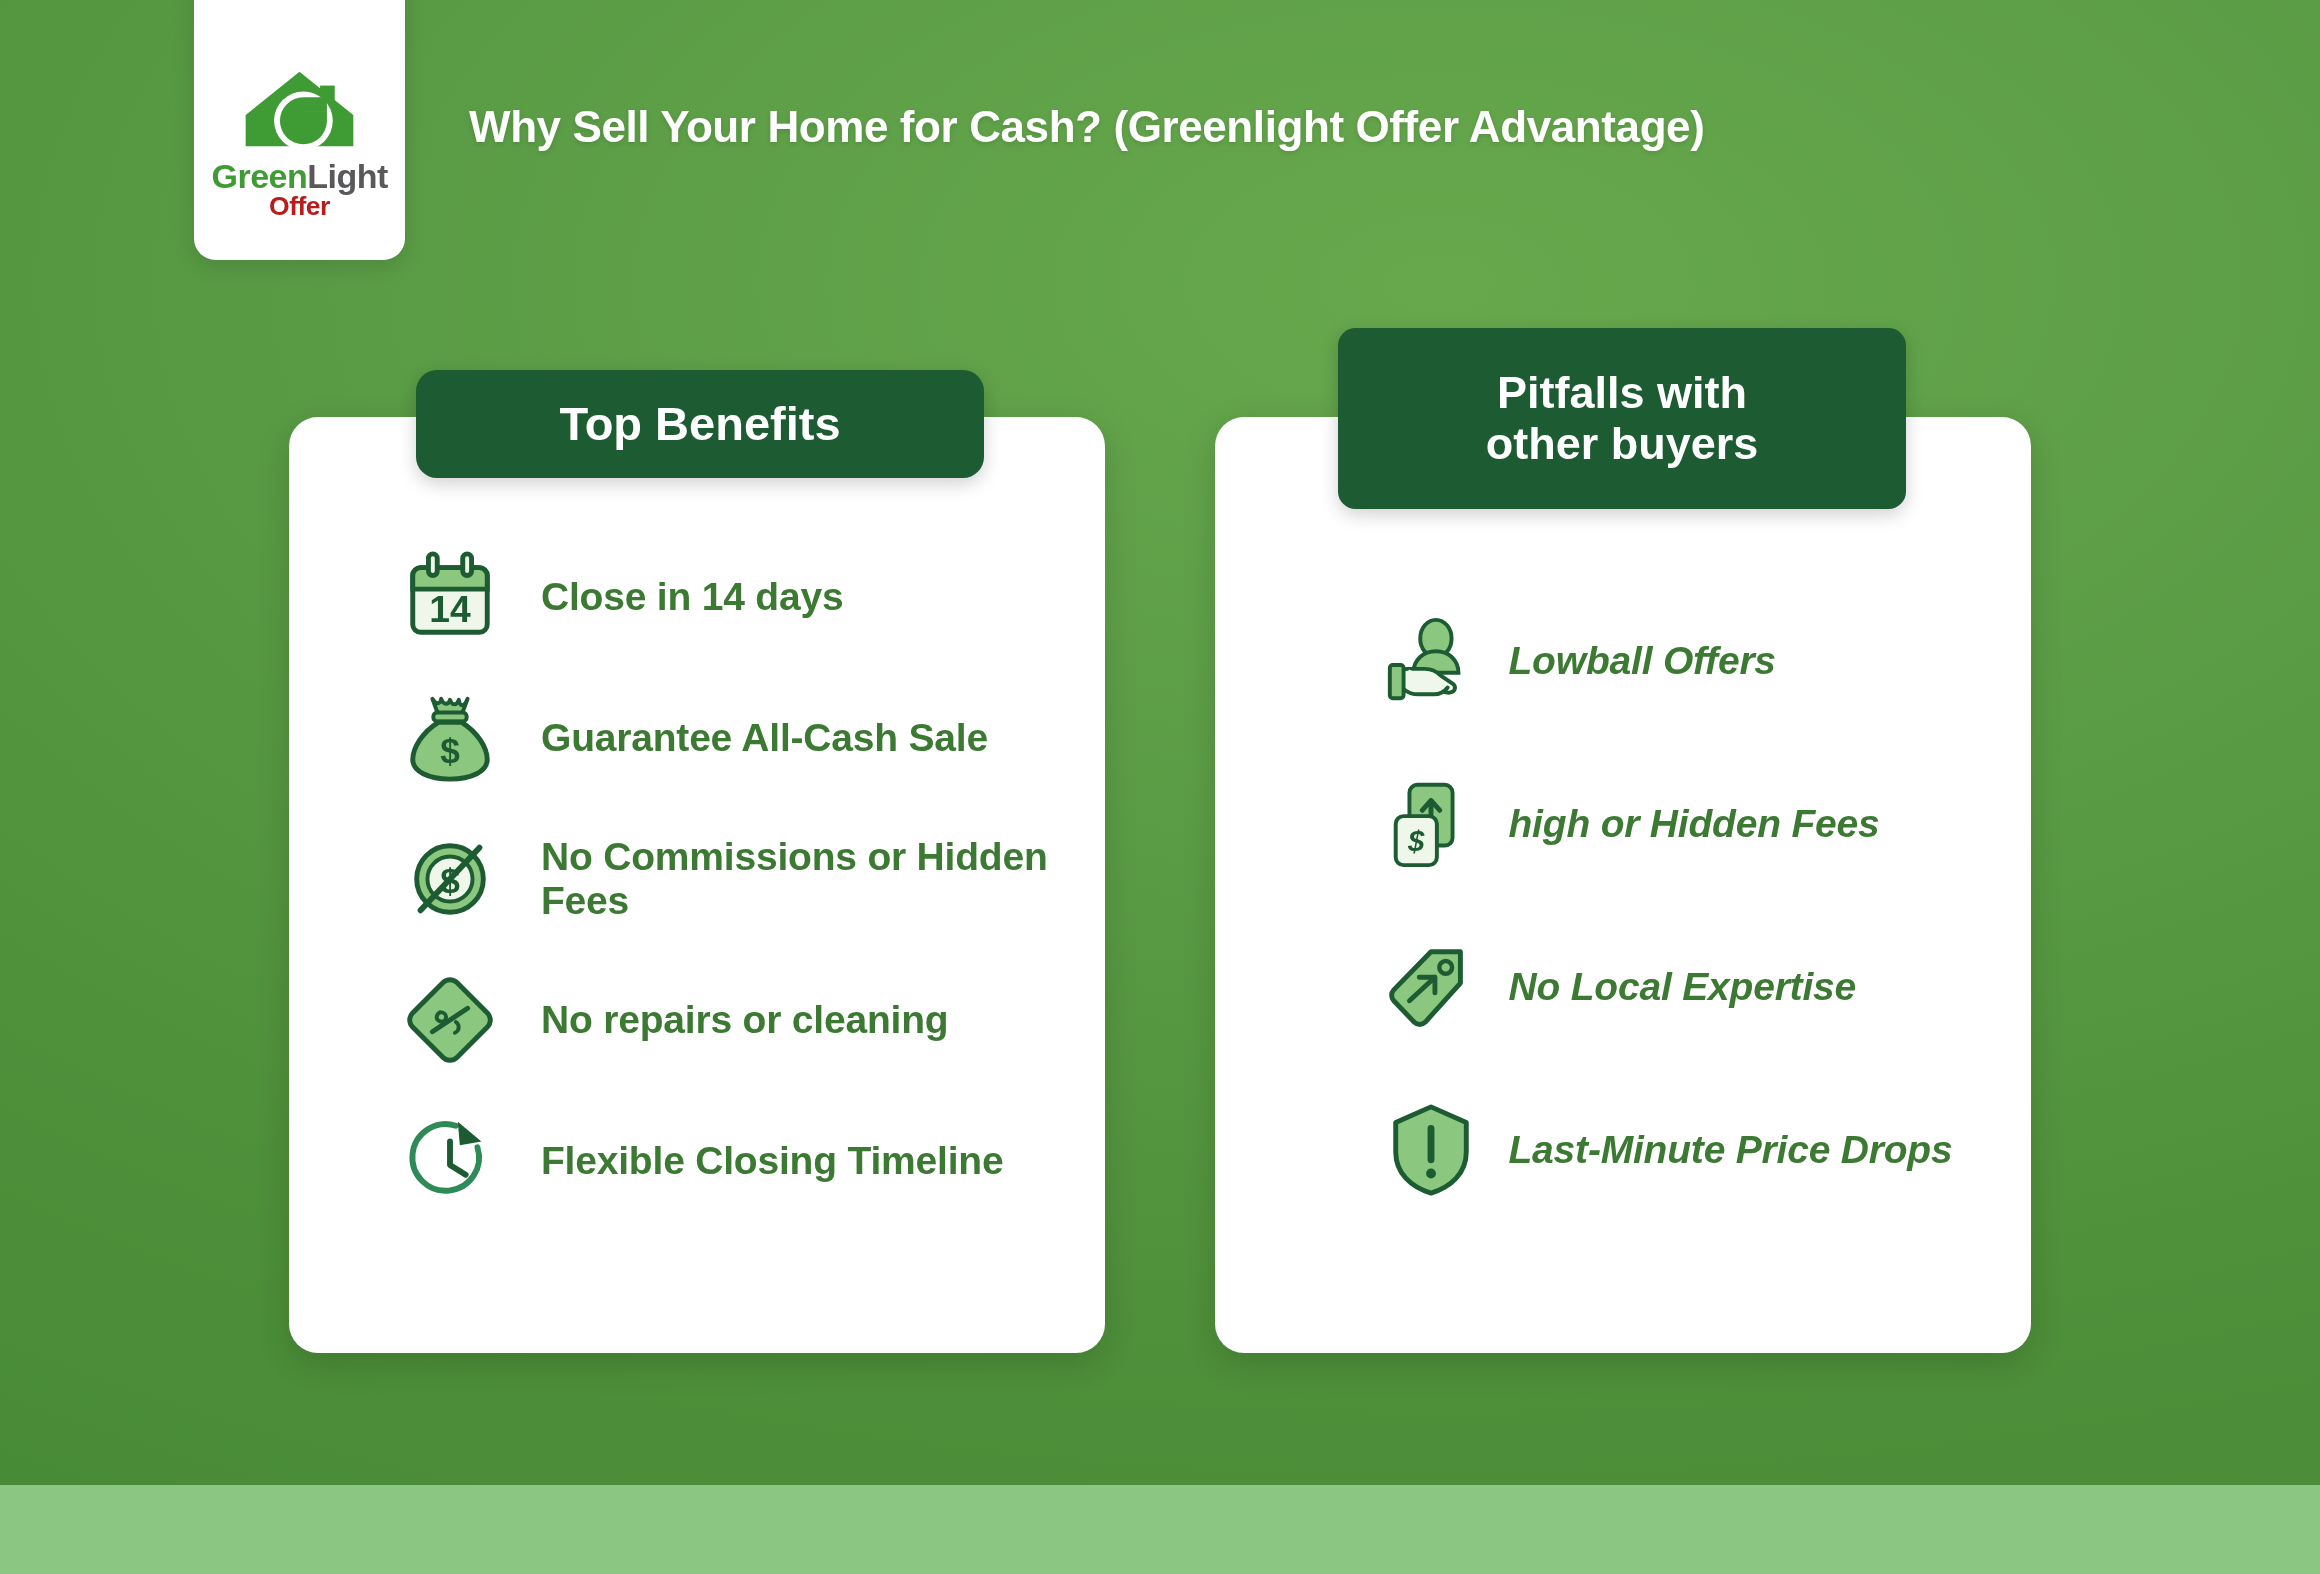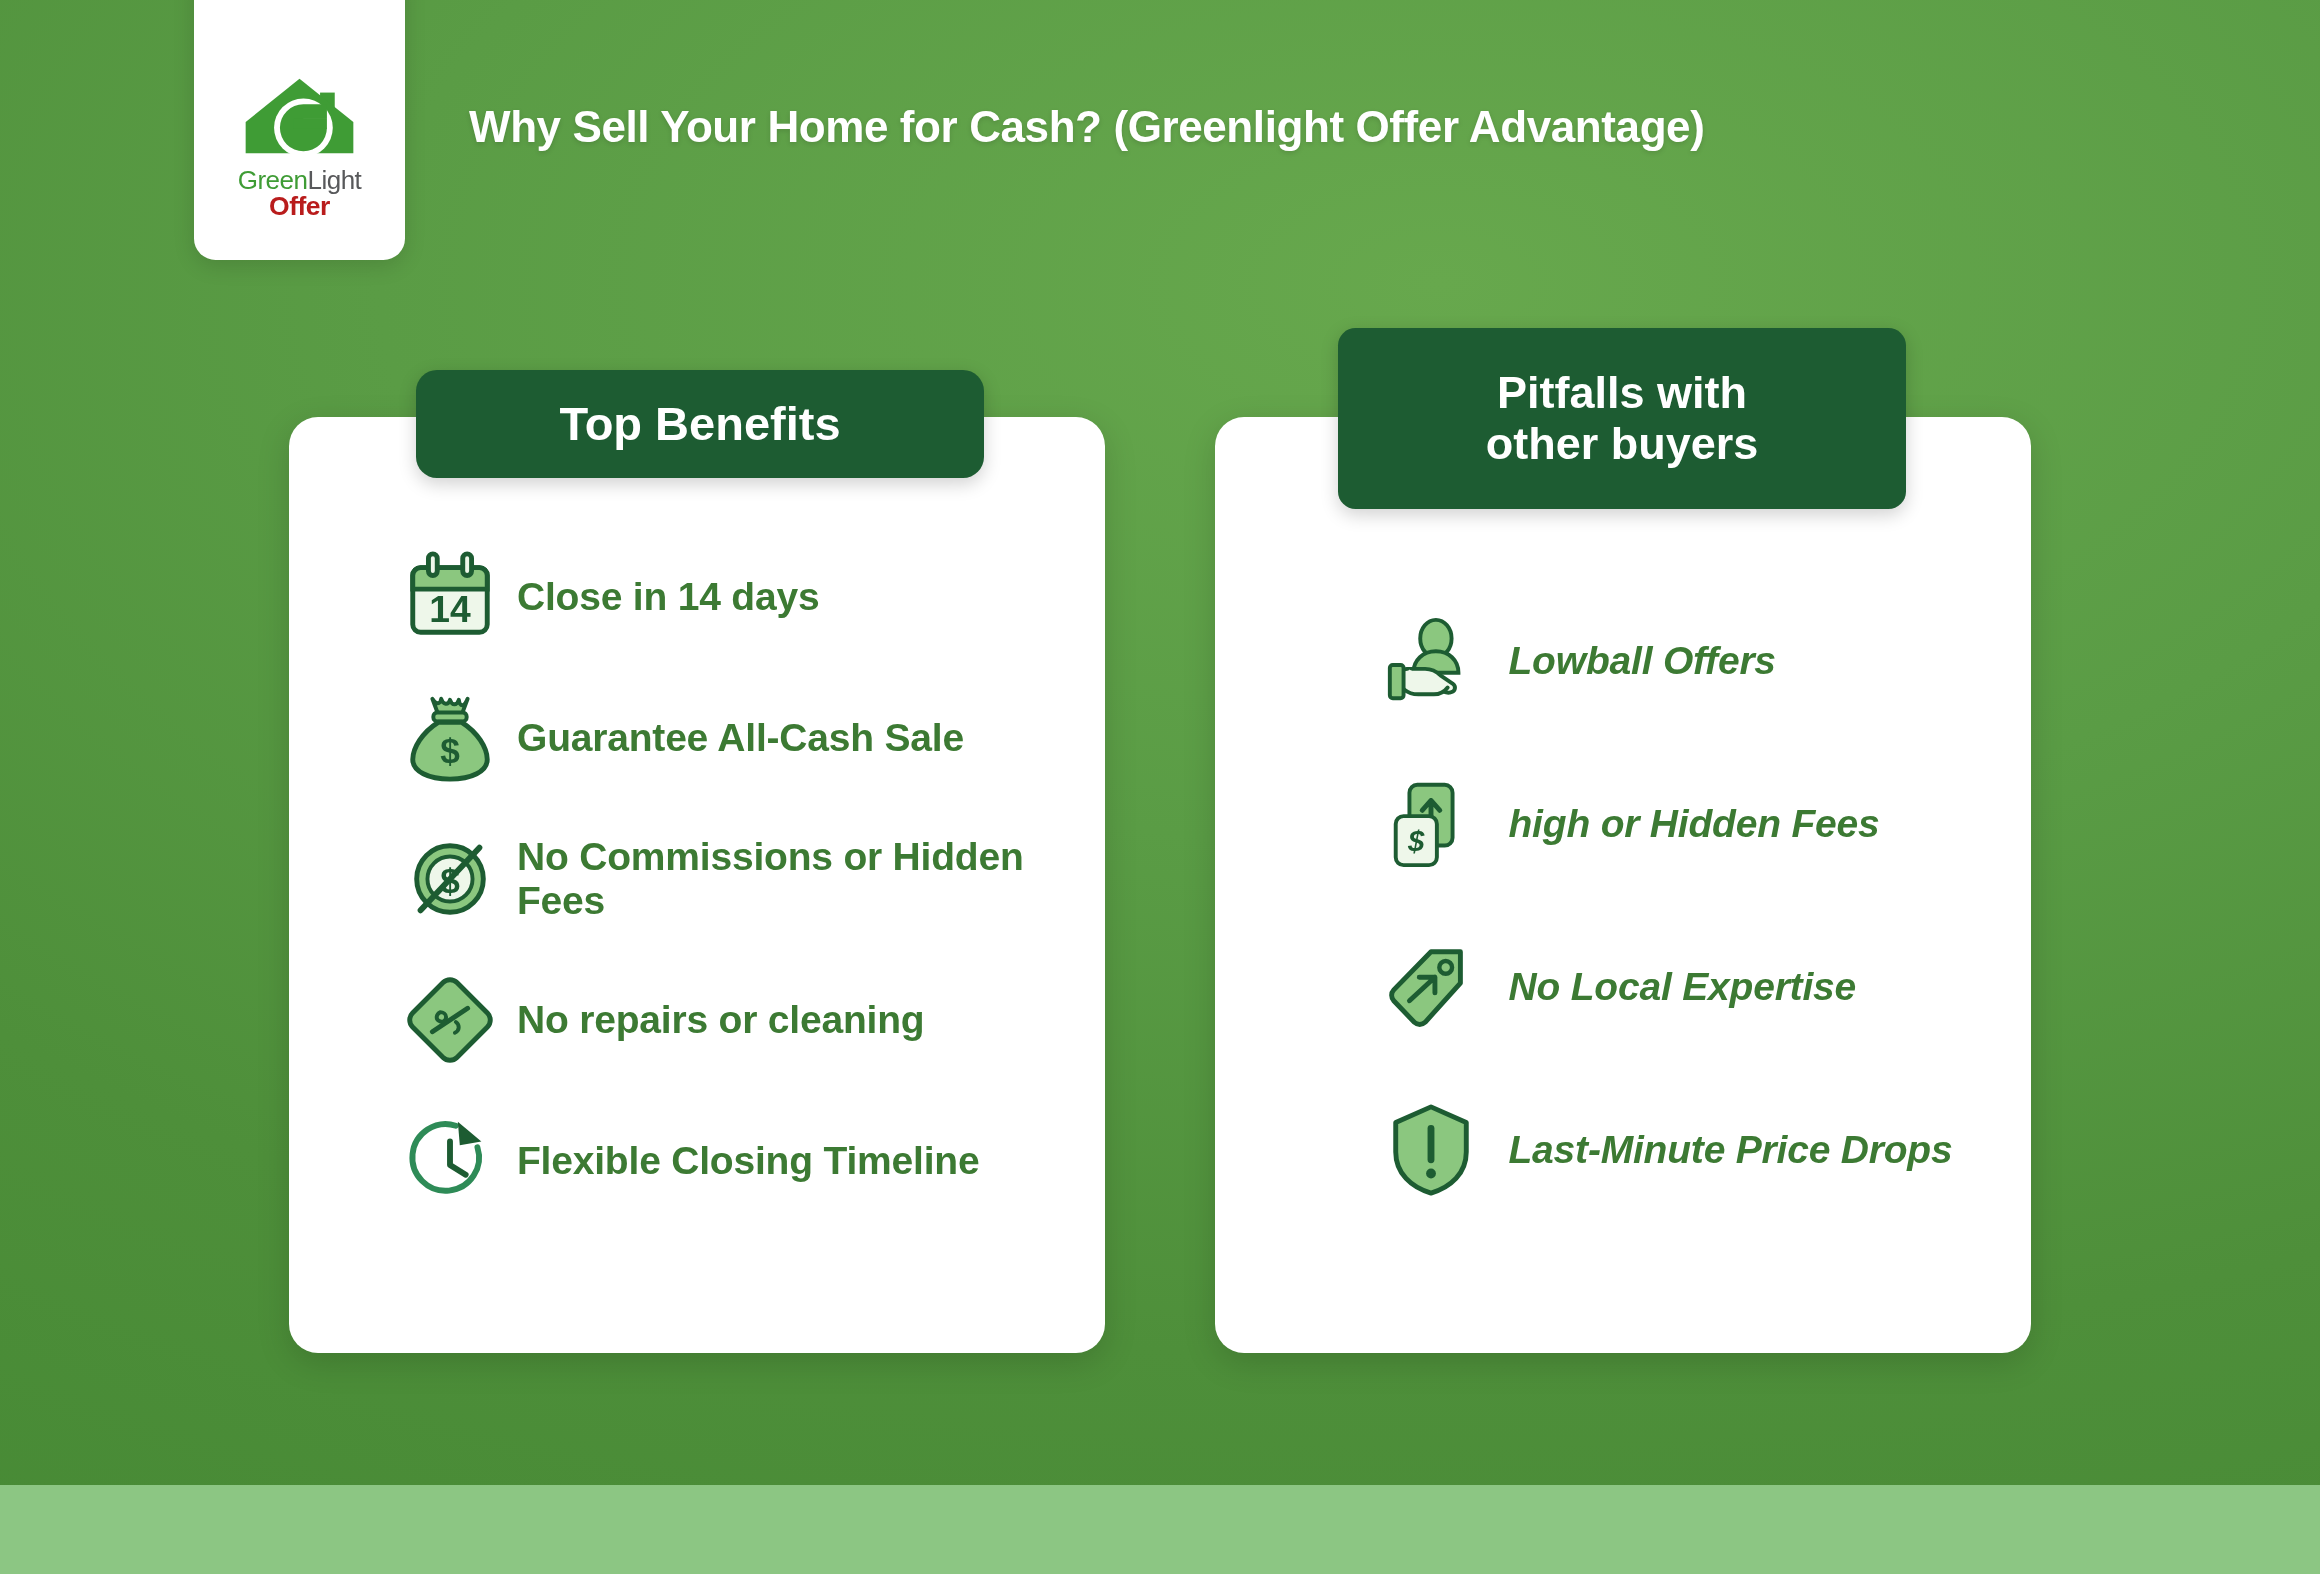--- a/index.html
+++ b/index.html
@@ -36,21 +36,21 @@
     background:#ffffff;
     border-radius:21.6px;
     box-shadow:0 5.9px 21.6px rgba(0,0,0,0.13);
     display:flex;
     align-items:flex-end;
     justify-content:center;
     padding-bottom:41px;
   }
   .logo-inner { width:176px; text-align:center; }
   .logo-mark { width:147px; height:93px; margin:0 auto 2px; display:block; }
-  .logo-word { font-size:26px; font-weight:normal; line-height:0.94; letter-spacing:-0.5px; }
+  .logo-word { font-size:34px; font-weight:bold; line-height:0.94; letter-spacing:-0.5px; }
   .lw-green { color:#3f9c35; }
   .lw-gray  { color:#58595b; }
   .logo-word2 { font-size:26.5px; font-weight:bold; color:#b91c1c; line-height:1.0; letter-spacing:-0.5px; }
 
   
   .page-title {
     position:absolute;
     left:469px; top:102px;
     width:1686px;
     color:#ffffff;
@@ -89,21 +89,21 @@
 
   
   .list {
     position:absolute;
     display:flex;
     flex-direction:column;
   }
   .list-left  { left:396px;  top:544px; width:667px; gap:35px; }
   .list-right { left:1377px; top:608px; width:667px; gap:57px;font-style:italic; }
 
-  .item { display:flex; align-items:center; gap:13px; }
+  .item { display:flex; align-items:center; gap:37px; }
   .item-icon { width:108px; height:106px; flex:0 0 108px; display:flex; align-items:center; justify-content:center; }
   .item-icon svg { display:block; }
   .item-label {
     color:#3c7a33;
     font-weight:bold;
     font-size:39px;
     line-height:1.12;
     letter-spacing:-0.2px;
   }
   .list-right .item { gap:23.5px; }

